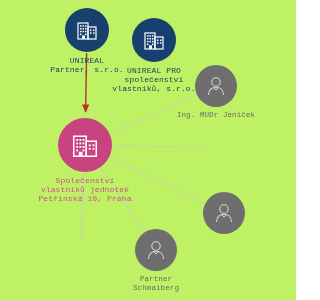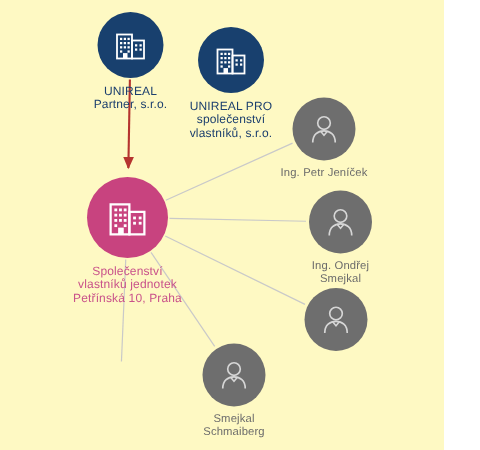--- a/index.html
+++ b/index.html
@@ -8,22 +8,23 @@
     padding: 0;
     background: #ffffff;
   }
   body {
     font-family: "Liberation Sans", sans-serif;
   }
   #diagram-root {
     position: relative;
     width: 296px;
     height: 300px;
-    background: #fef9c3;
+    background: #bef264;
     overflow: hidden;
+    font-family: Liberation Mono, monospace;
   }
   #edge-layer {
     position: absolute;
     left: 0;
     top: 0;
     width: 296px;
     height: 300px;
     pointer-events: none;
   }
   .node {
@@ -173,51 +174,40 @@
   </div>
 
   <div class="node node-person" style="left:171px; top:65px; width:90px;">
     <div class="node-circle" style="width:42px; height:42px;">
       <svg width="24" height="24" viewBox="0 0 24 24">
         <circle cx="12" cy="8" r="4.2" fill="none" stroke="#d6d6d6" stroke-width="1.1"></circle>
         <path d="M4.5 21 C4.5 15.6 8 13.2 12 13.2 C16 13.2 19.5 15.6 19.5 21" fill="none" stroke="#d6d6d6" stroke-width="1.1"></path>
         <path d="M9.6 13.4 L12 16.2 L14.4 13.4" fill="none" stroke="#d6d6d6" stroke-width="1"></path>
       </svg>
     </div>
-    <div class="node-label person-label">Ing. Petr Jeníček</div>
-  </div>
-
-  <div class="node node-person" style="left:182px; top:127px; width:90px;">
+    <div class="node-label person-label">Ing. MUDr Jeníček</div>
+  </div>
+
+
+  <div class="node node-person" style="left:179px; top:192px; width:90px;">
     <div class="node-circle" style="width:42px; height:42px;">
       <svg width="24" height="24" viewBox="0 0 24 24">
         <circle cx="12" cy="8" r="4.2" fill="none" stroke="#d6d6d6" stroke-width="1.1"></circle>
         <path d="M4.5 21 C4.5 15.6 8 13.2 12 13.2 C16 13.2 19.5 15.6 19.5 21" fill="none" stroke="#d6d6d6" stroke-width="1.1"></path>
         <path d="M9.6 13.4 L12 16.2 L14.4 13.4" fill="none" stroke="#d6d6d6" stroke-width="1"></path>
       </svg>
     </div>
-    <div class="node-label person-label">Ing. Ondřej
-Smejkal</div>
-  </div>
-
-  <div class="node node-person" style="left:179px; top:192px; width:90px;">
+  </div>
+
+  <div class="node node-person" style="left:111px; top:229px; width:90px;">
     <div class="node-circle" style="width:42px; height:42px;">
       <svg width="24" height="24" viewBox="0 0 24 24">
         <circle cx="12" cy="8" r="4.2" fill="none" stroke="#d6d6d6" stroke-width="1.1"></circle>
         <path d="M4.5 21 C4.5 15.6 8 13.2 12 13.2 C16 13.2 19.5 15.6 19.5 21" fill="none" stroke="#d6d6d6" stroke-width="1.1"></path>
         <path d="M9.6 13.4 L12 16.2 L14.4 13.4" fill="none" stroke="#d6d6d6" stroke-width="1"></path>
       </svg>
     </div>
-  </div>
-
-  <div class="node node-person" style="left:111px; top:229px; width:90px;">
-    <div class="node-circle" style="width:42px; height:42px;">
-      <svg width="24" height="24" viewBox="0 0 24 24">
-        <circle cx="12" cy="8" r="4.2" fill="none" stroke="#d6d6d6" stroke-width="1.1"></circle>
-        <path d="M4.5 21 C4.5 15.6 8 13.2 12 13.2 C16 13.2 19.5 15.6 19.5 21" fill="none" stroke="#d6d6d6" stroke-width="1.1"></path>
-        <path d="M9.6 13.4 L12 16.2 L14.4 13.4" fill="none" stroke="#d6d6d6" stroke-width="1"></path>
-      </svg>
-    </div>
-    <div class="node-label person-label">Smejkal
+    <div class="node-label person-label">Partner
 Schmaiberg</div>
   </div>
 
 
 </div>
 
 </body></html>

